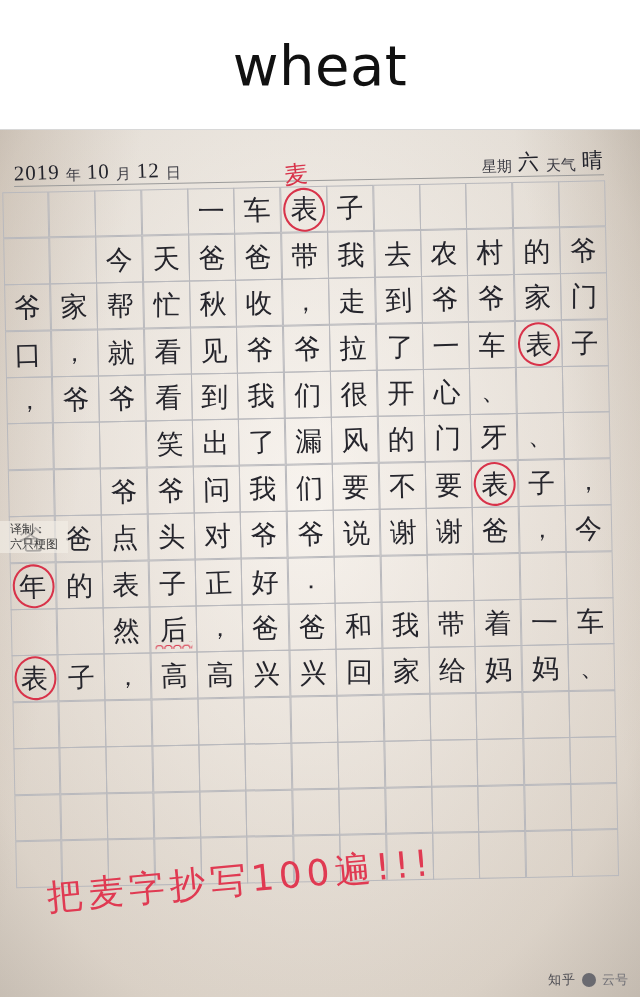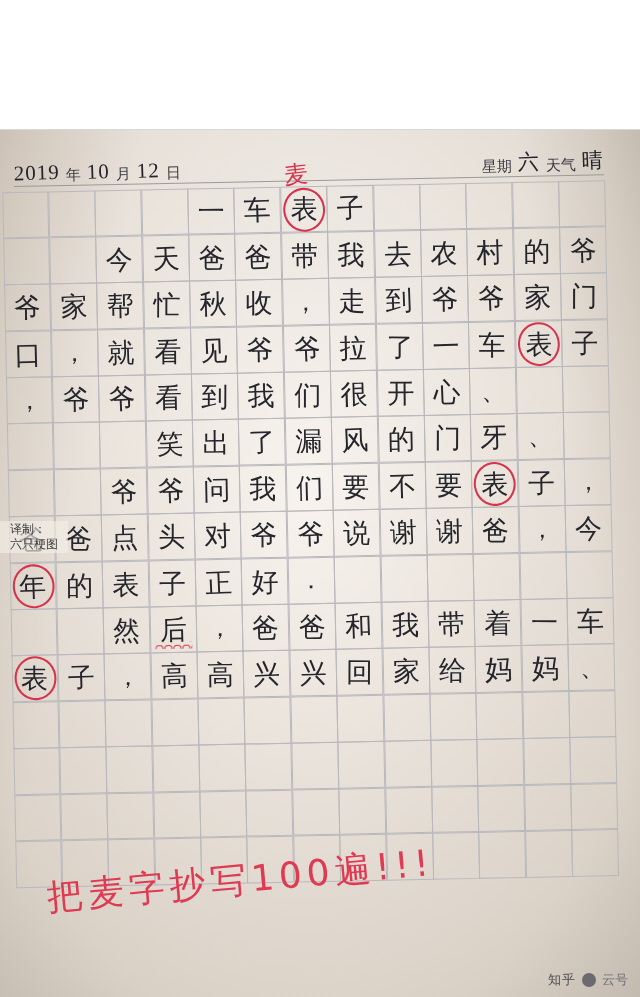--- a/index.html
+++ b/index.html
@@ -233,20 +233,21 @@
     height: 14px;
     border-radius: 50%;
     background: #6a6a70;
     display: inline-block;
   }
 </style>
 </head>
 <body>
 
 <div class="word-card">
+  <div class="word-title">wheat</div>
 </div>
 
 <div class="photo">
   <div class="paper"></div>
 
   <div class="sheet">
 
     <div class="date-row">
       <div class="date-left">
         <span class="hw hw-num">2019</span>

